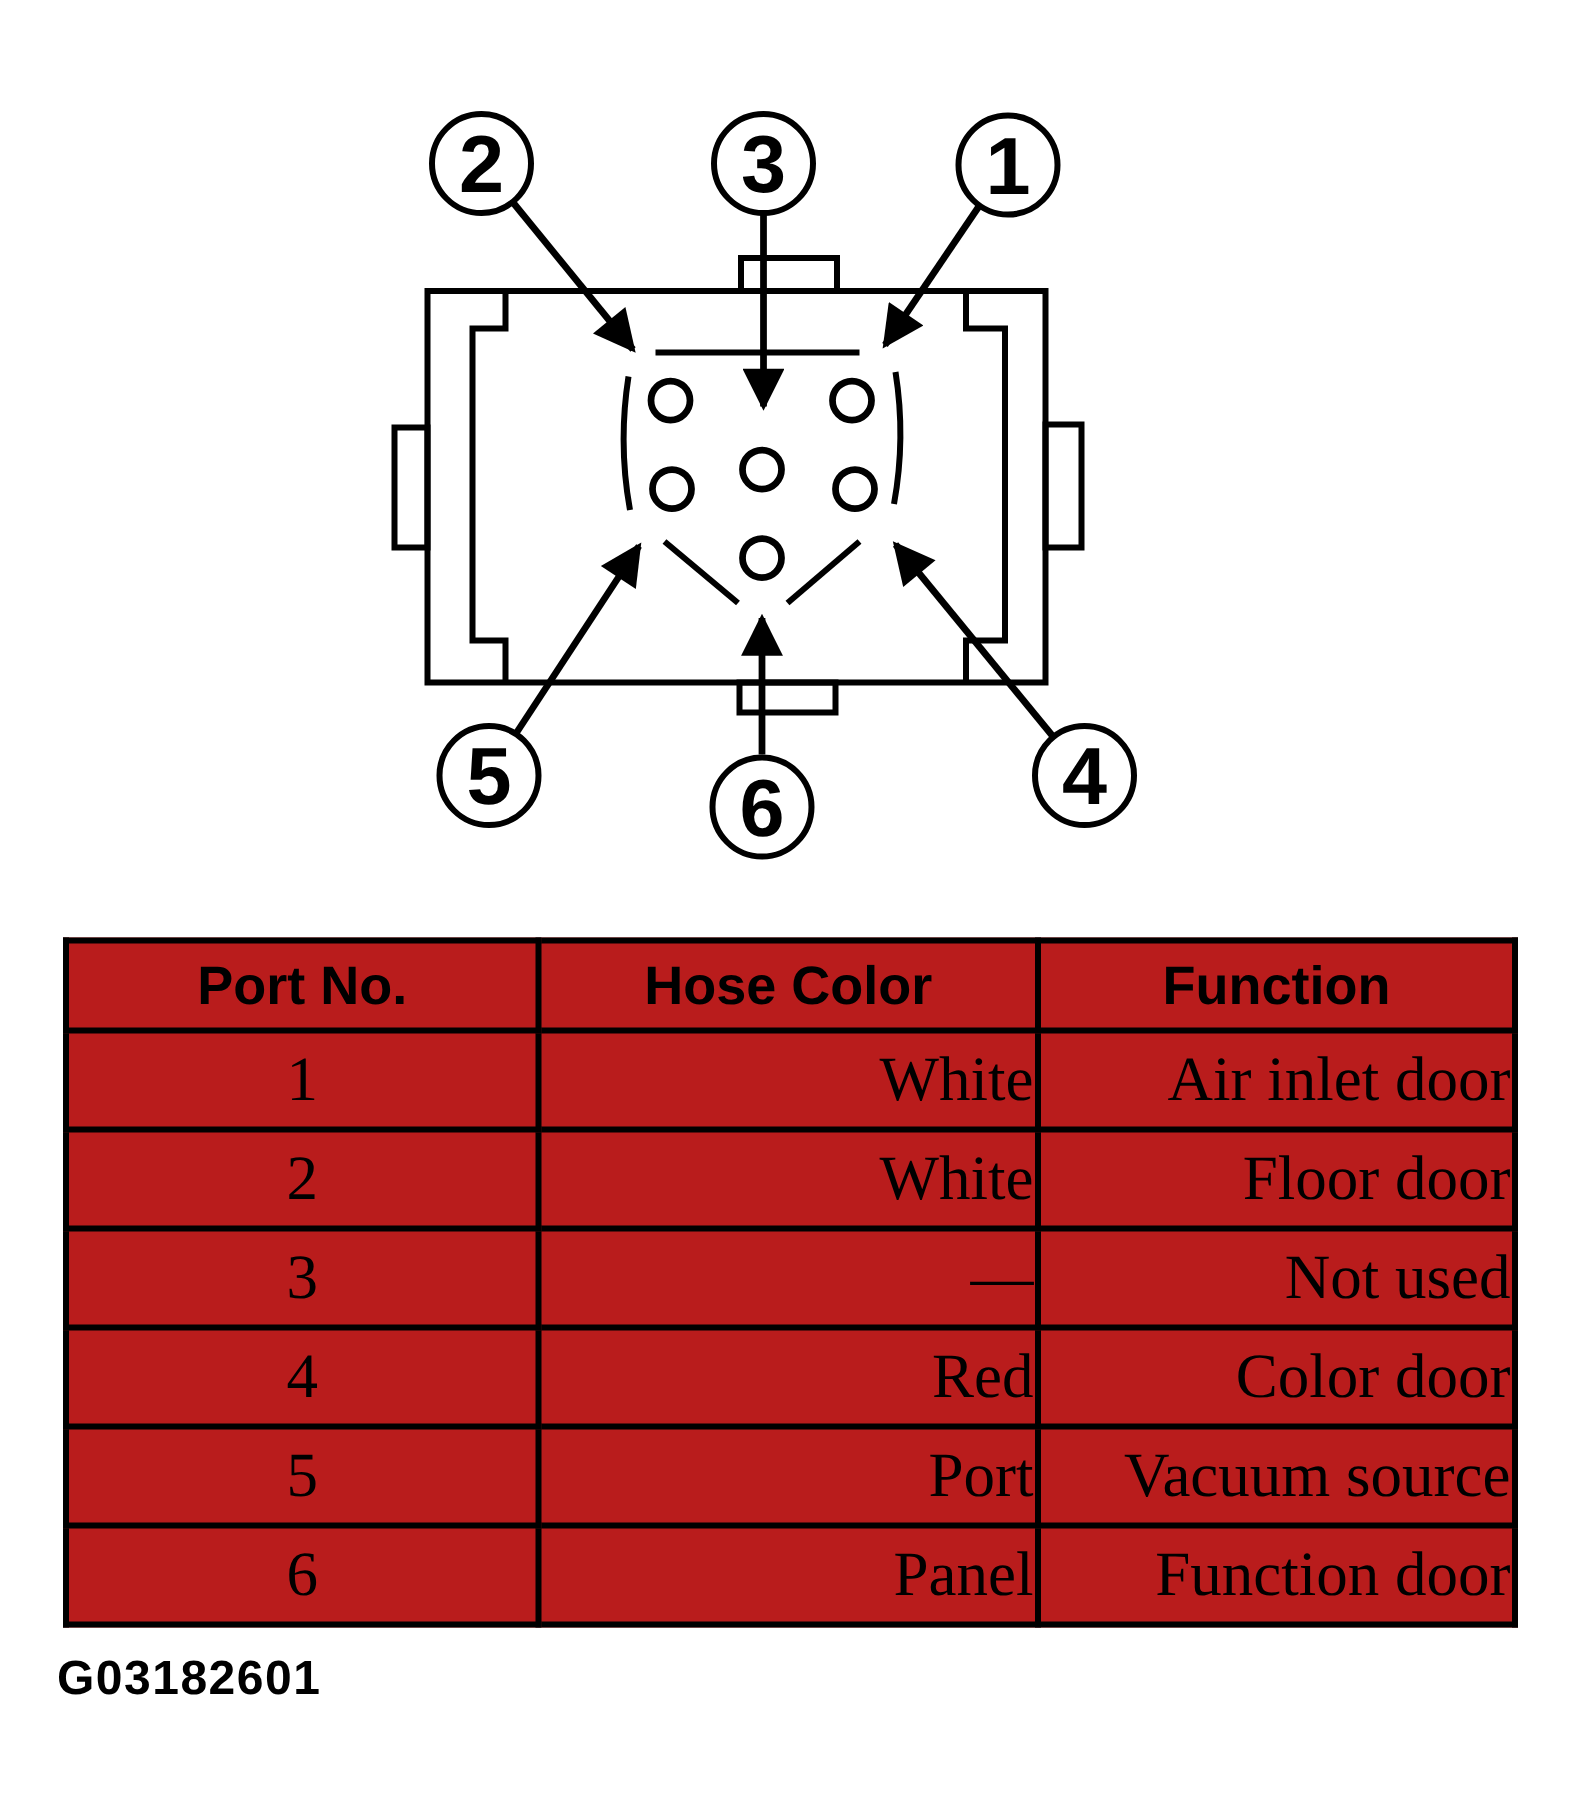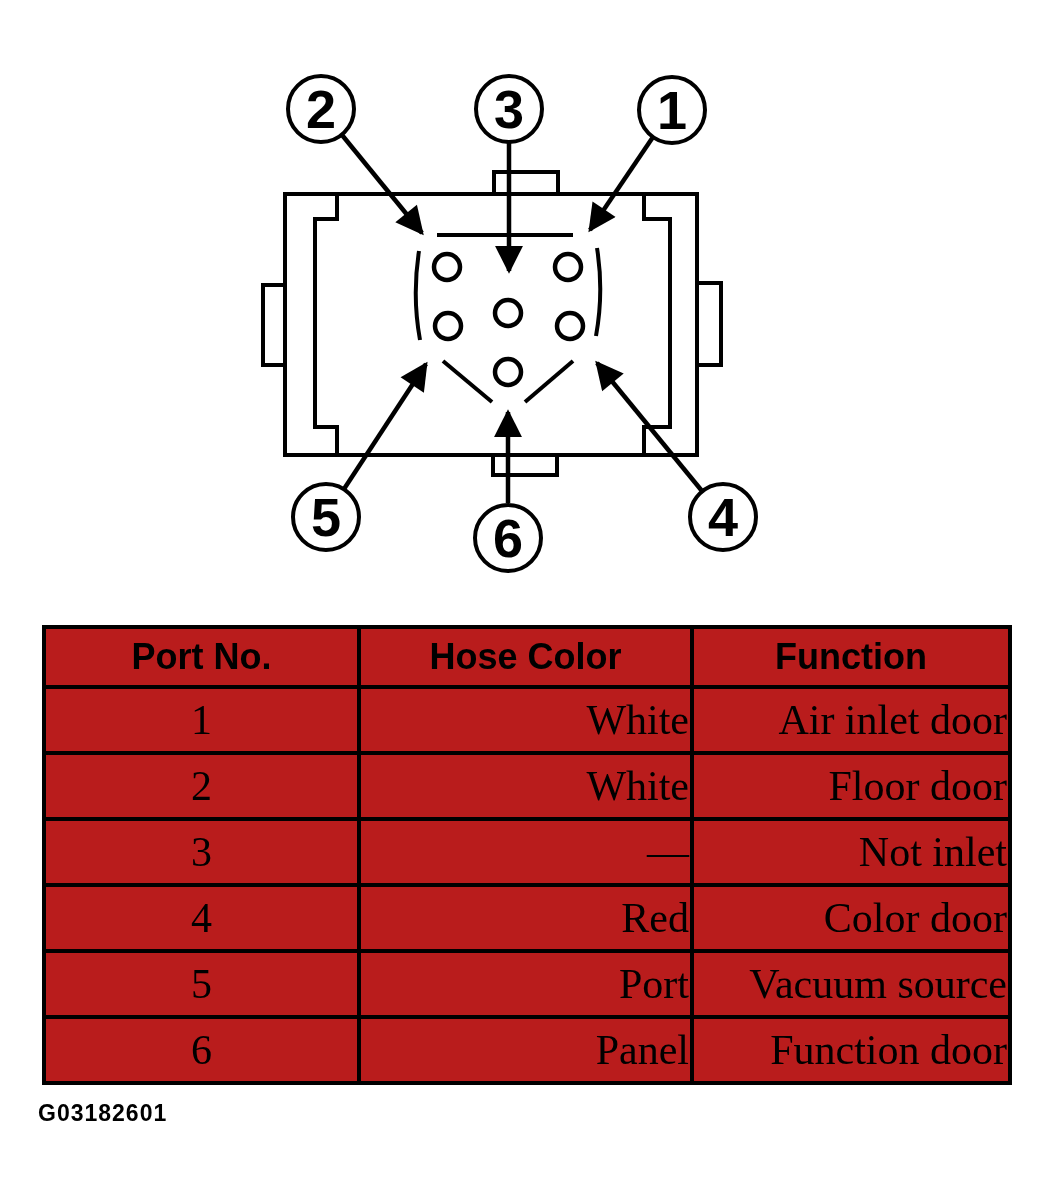--- a/index.html
+++ b/index.html
@@ -24,21 +24,21 @@
   }
   .port-table td{
     height:60px;font-family:"Liberation Serif",serif;font-size:42px;
     vertical-align:middle;
   }
   td.cell-port{text-align:center;}
   td.cell-color{text-align:right;padding-left:26px;}
   td.cell-func{text-align:right;padding-left:21px;}
   .figure-code{
     position:absolute;left:38px;top:1100px;
-    font-family:"Liberation Sans",sans-serif;font-weight:bold;font-size:23px;
+    font-family:"Liberation Sans",sans-serif;font-weight:bold;font-size:32px;
     letter-spacing:1px;
   }
 </style>
 </head>
 <body>
 
 <div class="stage">
 
   <svg class="diagram-svg" width="1047" height="612" viewBox="0 0 1047 612">
     <defs>
@@ -128,21 +128,21 @@
         <td class="cell-func">Air inlet door</td>
       </tr>
       <tr>
         <td class="cell-port">2</td>
         <td class="cell-color">White</td>
         <td class="cell-func">Floor door</td>
       </tr>
       <tr>
         <td class="cell-port">3</td>
         <td class="cell-color">—</td>
-        <td class="cell-func">Not inlet</td>
+        <td class="cell-func">Not used</td>
       </tr>
       <tr>
         <td class="cell-port">4</td>
         <td class="cell-color">Red</td>
         <td class="cell-func">Color door</td>
       </tr>
       <tr>
         <td class="cell-port">5</td>
         <td class="cell-color">Port</td>
         <td class="cell-func">Vacuum source</td>

